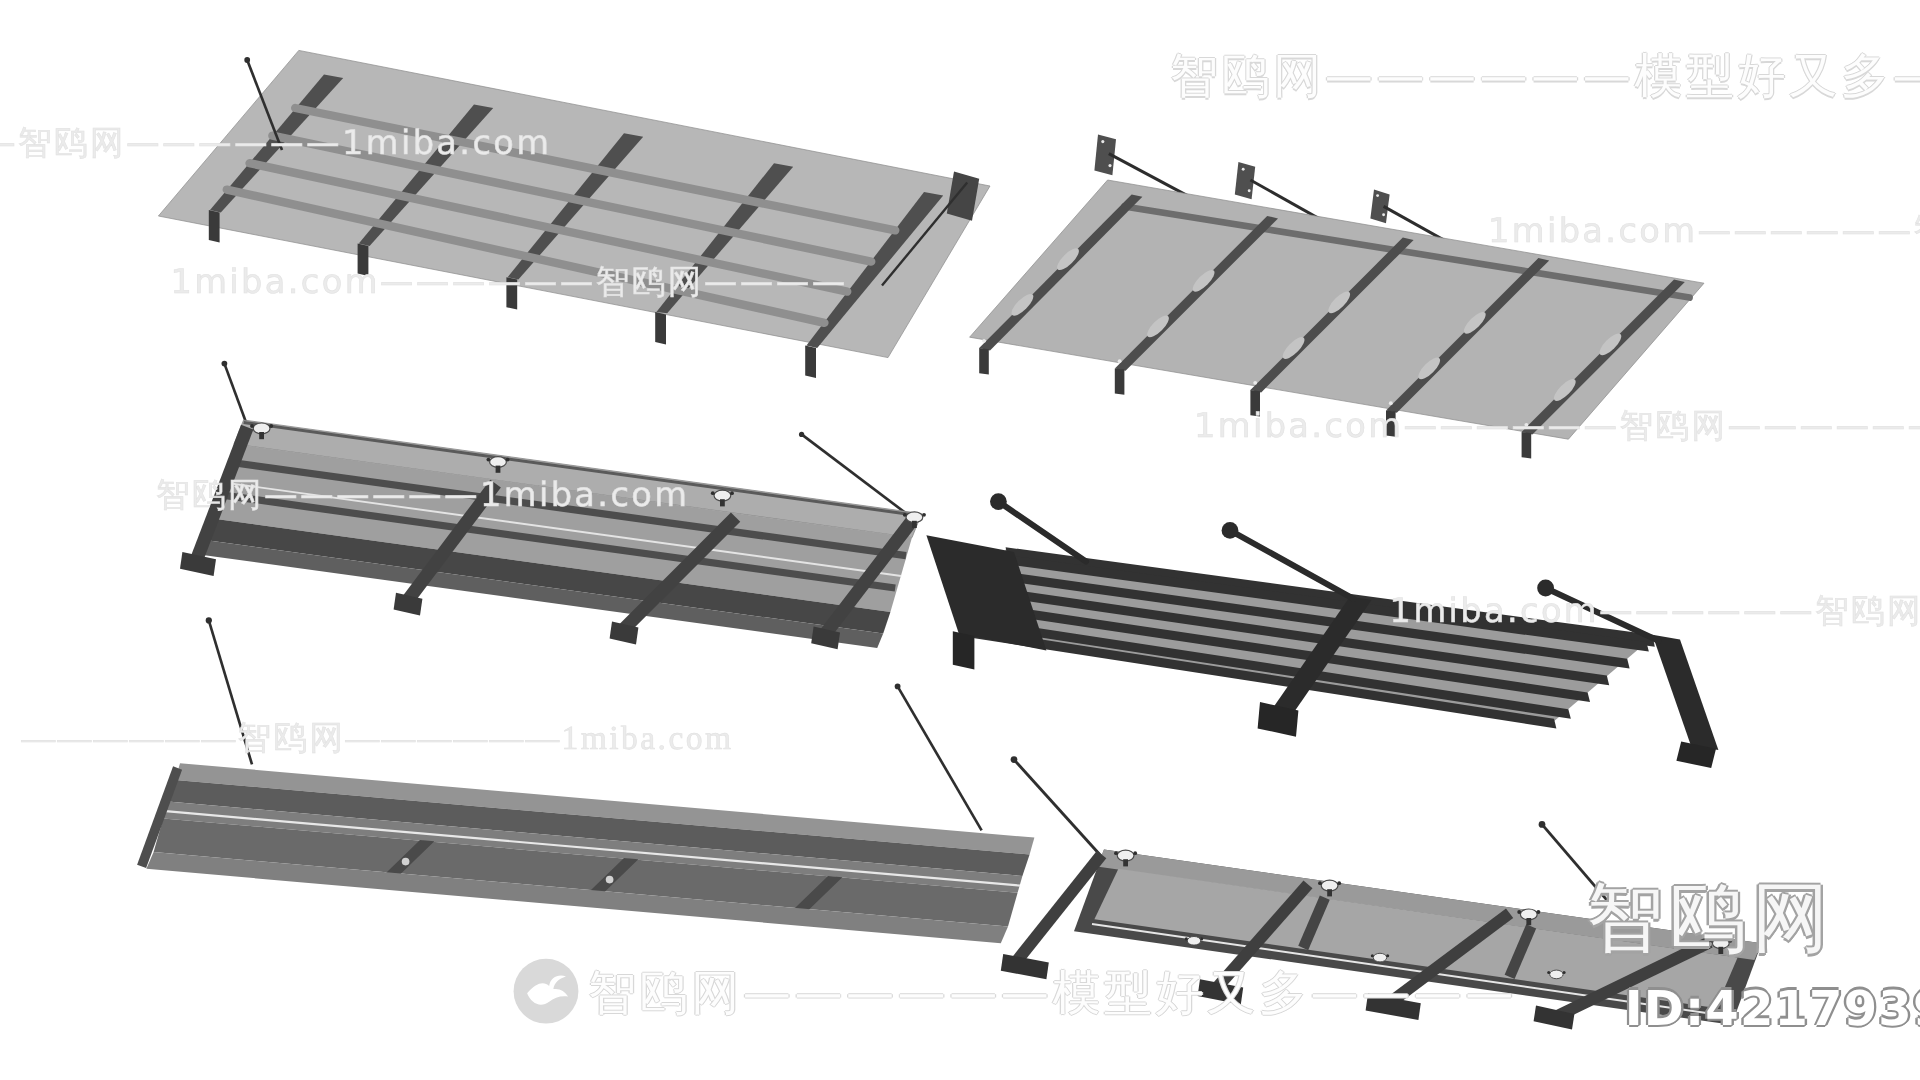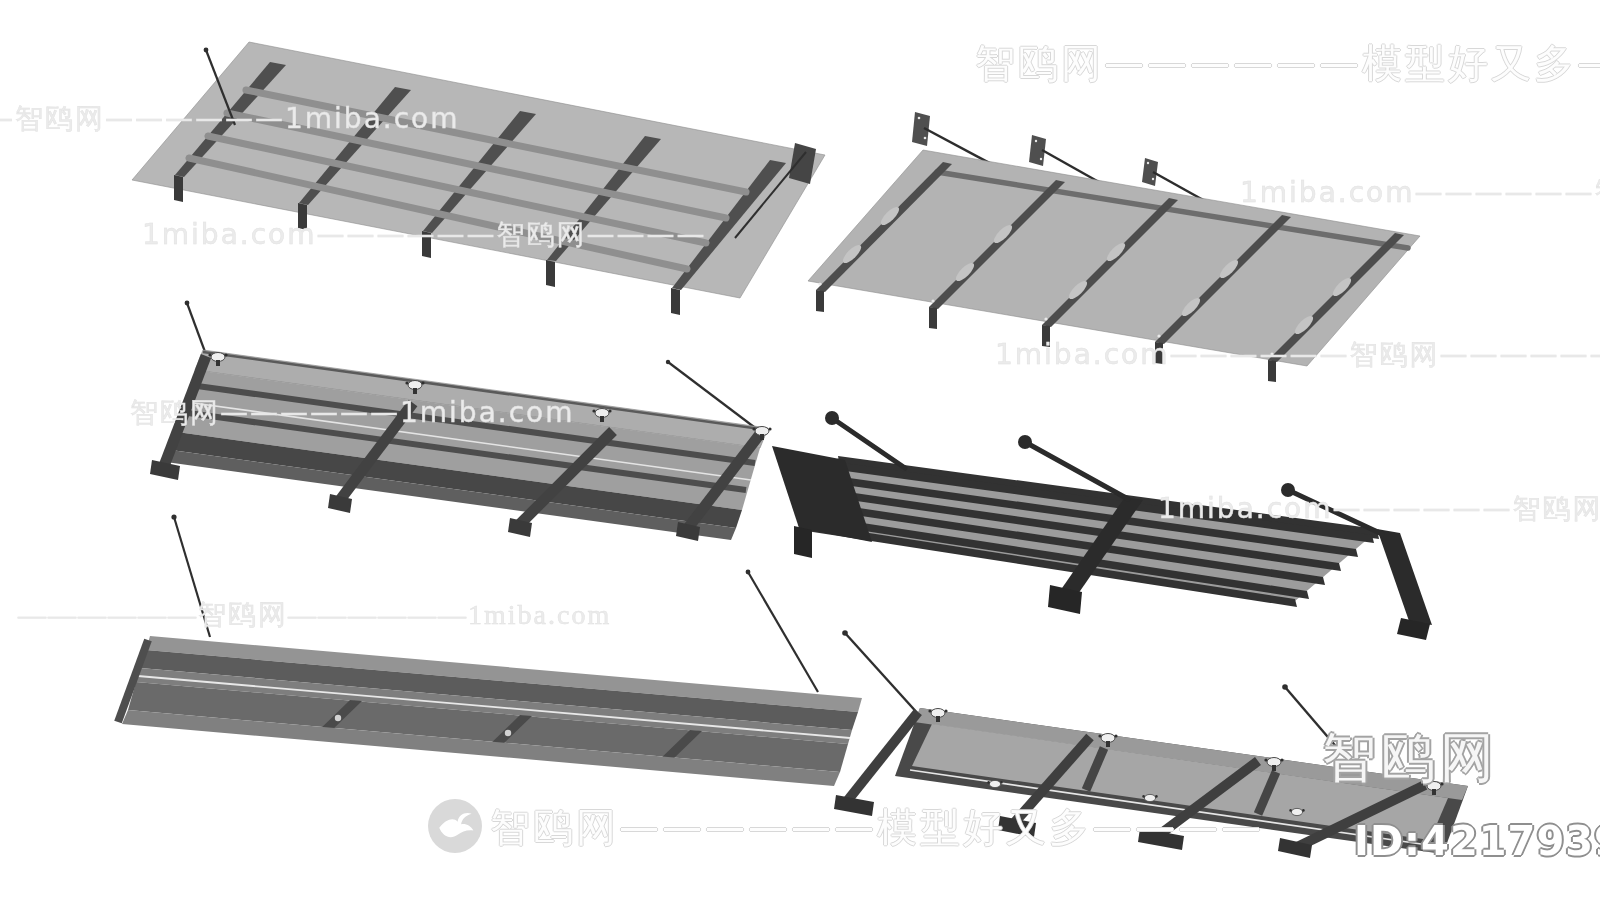--- a/index.html
+++ b/index.html
@@ -19,21 +19,21 @@
     text-shadow:-1px 0 #d8d8d8,1px 0 #d8d8d8,0 -1px #d8d8d8,0 1px #d8d8d8;
   }
   #banner-top{left:975px;top:36px;}
   #banner-bottom{left:490px;top:800px;}
   #logo-badge{
     position:absolute;left:428px;top:799px;width:54px;height:54px;border-radius:50%;
     background:#d9d9d9;z-index:2;display:flex;align-items:center;justify-content:center;
   }
   #brand-logo-text{
     position:absolute;left:1322px;top:722px;z-index:3;white-space:nowrap;
-    font-size:54px;letter-spacing:5px;color:rgba(255,255,255,0.9);
+    font-size:64px;letter-spacing:5px;color:rgba(255,255,255,0.9);
     text-shadow:-2px 0 #a3a3a3,2px 0 #a3a3a3,0 -2px #a3a3a3,0 2px #a3a3a3,-1px -1px #a3a3a3,1px 1px #a3a3a3;
   }
   #model-id-text{
     position:absolute;left:1354px;top:818px;z-index:3;white-space:nowrap;
     font-size:40px;font-weight:600;letter-spacing:1px;color:#ffffff;
     text-shadow:-2px 0 #8f8f8f,2px 0 #8f8f8f,0 -2px #8f8f8f,0 2px #8f8f8f,-1px -1px #8f8f8f,1px 1px #8f8f8f;
   }
 </style>
 </head>
 <body>

